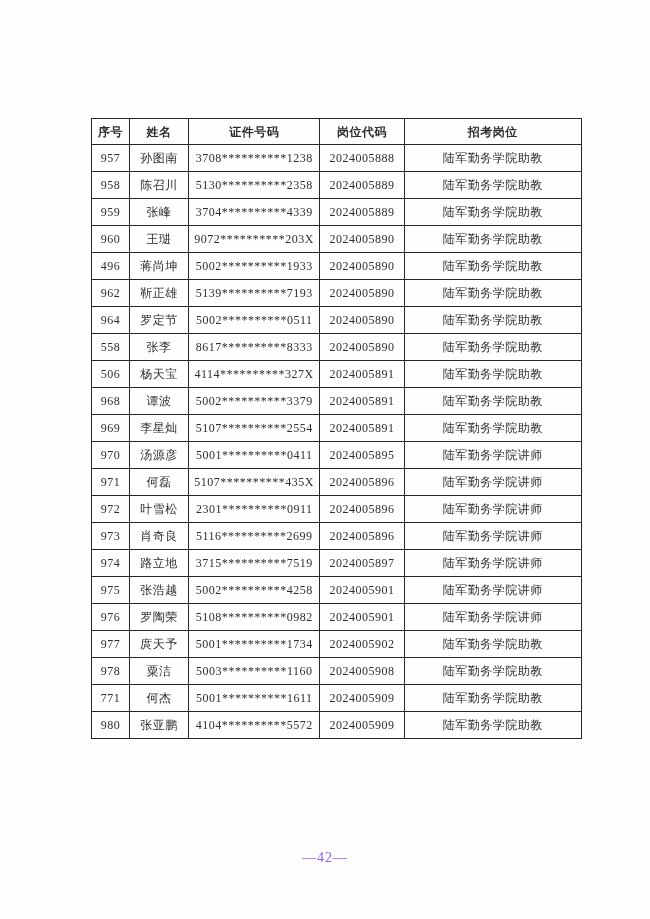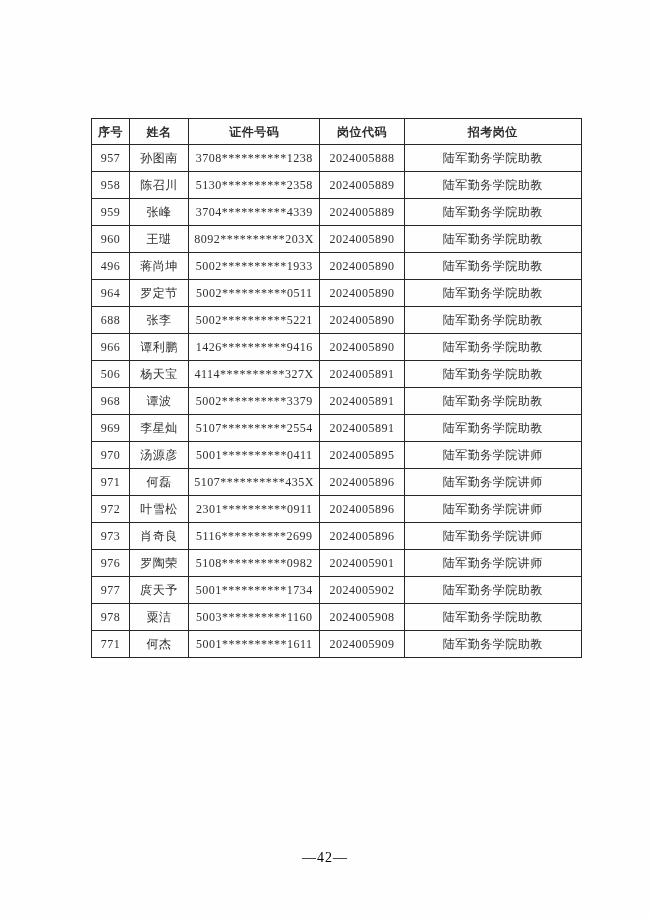--- a/index.html
+++ b/index.html
@@ -43,21 +43,21 @@
   .col-id   { width: 26.8%; }
   .col-code { width: 17.2%; }
   .col-pos  { width: 36.2%; }
   .page-footer {
     position: absolute;
     left: 0;
     right: 0;
     top: 850px;
     text-align: center;
     font-size: 14px;
-    color: #000000;
+    color: #8b5cf6;
     letter-spacing: 1px;
   }
 </style>
 </head>
 <body>
 
 <div class="page">
 
   <table class="roster-table">
     <colgroup>
@@ -94,49 +94,49 @@
         <tr>
       <td>959</td>
       <td>张峰</td>
       <td>3704**********4339</td>
       <td>2024005889</td>
       <td>陆军勤务学院助教</td>
     </tr>
         <tr>
       <td>960</td>
       <td>王琎</td>
-      <td>8092**********203X</td>
+      <td>9072**********203X</td>
       <td>2024005890</td>
       <td>陆军勤务学院助教</td>
     </tr>
         <tr>
       <td>496</td>
       <td>蒋尚坤</td>
       <td>5002**********1933</td>
       <td>2024005890</td>
       <td>陆军勤务学院助教</td>
     </tr>
         <tr>
+      <td>962</td>
+      <td>靳正雄</td>
+      <td>5139**********7193</td>
+      <td>2024005890</td>
+      <td>陆军勤务学院助教</td>
+    </tr>
+        <tr>
       <td>964</td>
       <td>罗定节</td>
       <td>5002**********0511</td>
       <td>2024005890</td>
       <td>陆军勤务学院助教</td>
     </tr>
         <tr>
-      <td>688</td>
+      <td>558</td>
       <td>张李</td>
-      <td>5002**********5221</td>
-      <td>2024005890</td>
-      <td>陆军勤务学院助教</td>
-    </tr>
-        <tr>
-      <td>966</td>
-      <td>谭利鹏</td>
-      <td>1426**********9416</td>
+      <td>8617**********8333</td>
       <td>2024005890</td>
       <td>陆军勤务学院助教</td>
     </tr>
         <tr>
       <td>506</td>
       <td>杨天宝</td>
       <td>4114**********327X</td>
       <td>2024005891</td>
       <td>陆军勤务学院助教</td>
     </tr>
@@ -176,20 +176,34 @@
       <td>陆军勤务学院讲师</td>
     </tr>
         <tr>
       <td>973</td>
       <td>肖奇良</td>
       <td>5116**********2699</td>
       <td>2024005896</td>
       <td>陆军勤务学院讲师</td>
     </tr>
         <tr>
+      <td>974</td>
+      <td>路立地</td>
+      <td>3715**********7519</td>
+      <td>2024005897</td>
+      <td>陆军勤务学院讲师</td>
+    </tr>
+        <tr>
+      <td>975</td>
+      <td>张浩越</td>
+      <td>5002**********4258</td>
+      <td>2024005901</td>
+      <td>陆军勤务学院讲师</td>
+    </tr>
+        <tr>
       <td>976</td>
       <td>罗陶荣</td>
       <td>5108**********0982</td>
       <td>2024005901</td>
       <td>陆军勤务学院讲师</td>
     </tr>
         <tr>
       <td>977</td>
       <td>庹天予</td>
       <td>5001**********1734</td>
@@ -203,18 +217,25 @@
       <td>2024005908</td>
       <td>陆军勤务学院助教</td>
     </tr>
         <tr>
       <td>771</td>
       <td>何杰</td>
       <td>5001**********1611</td>
       <td>2024005909</td>
       <td>陆军勤务学院助教</td>
     </tr>
+        <tr>
+      <td>980</td>
+      <td>张亚鹏</td>
+      <td>4104**********5572</td>
+      <td>2024005909</td>
+      <td>陆军勤务学院助教</td>
+    </tr>
       </tbody>
   </table>
 
   <div class="page-footer">—42—</div>
 
 </div>
 
 </body></html>

